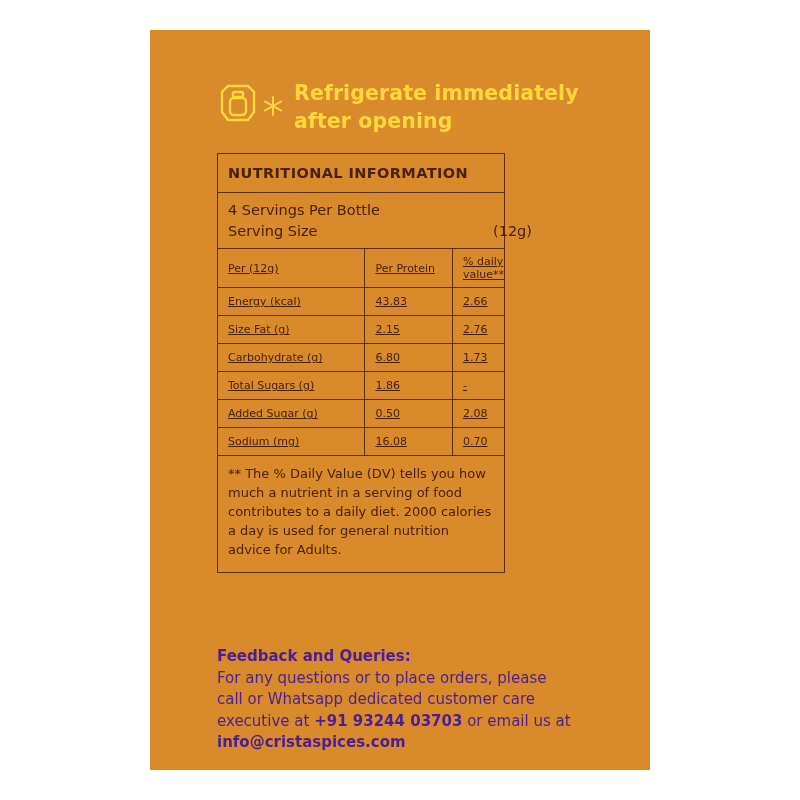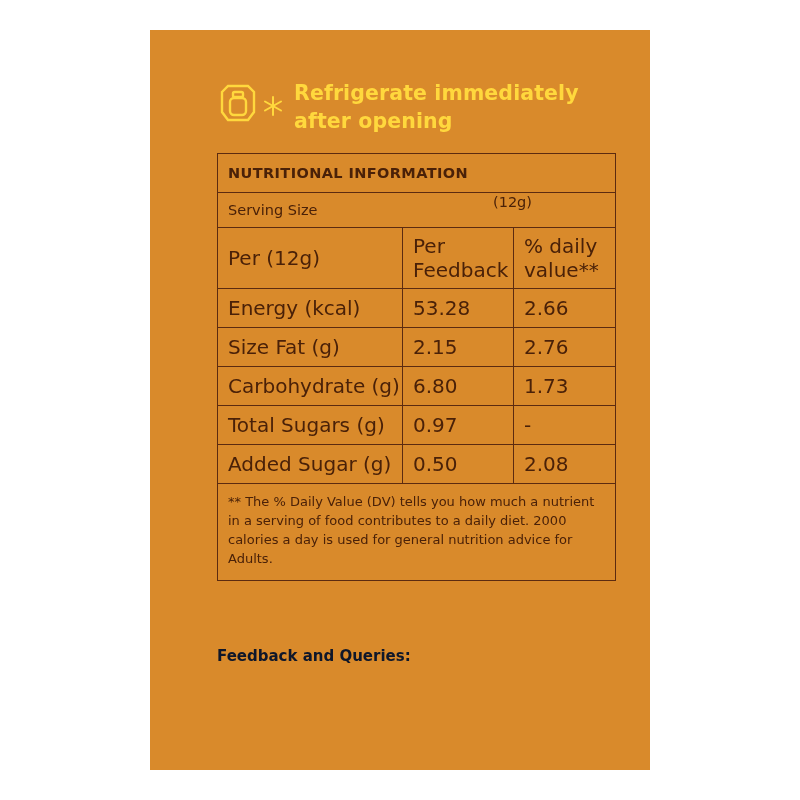--- a/index.html
+++ b/index.html
@@ -51,21 +51,21 @@
     letter-spacing: 0.1px;
     white-space: pre-line;
     padding-top: 2px;
   }
 
   
   .nut-box {
     position: absolute;
     left: 67px;
     top: 123px;
-    width: 399px;
+    width: 288px;
     border: 1.6px solid #5c2b10;
     box-sizing: border-box;
     color: #4a2108;
   }
   .nut-title {
     font-size: 14.5px;
     font-weight: bold;
     letter-spacing: 0.4px;
     padding: 11px 0 11px 10px;
     border-bottom: 1.6px solid #5c2b10;
@@ -73,28 +73,29 @@
   .serv-block {
     padding: 7px 0 6px 10px;
     border-bottom: 1.6px solid #5c2b10;
     position: relative;
     font-size: 14.5px;
     line-height: 1.45;
   }
   .serv-size-val {
     position: absolute;
     left: 275px;
-    bottom: 14px;
+    bottom: 6px;
     font-size: 14.5px;
   }
 
   table.nut {
     width: 100%;
     border-collapse: collapse;
-    font-size: 20px;
+    font-size: 11px;
+    text-decoration: underline;
   }
   table.nut td, table.nut th {
     text-align: left;
     font-weight: normal;
     vertical-align: middle;
   }
   table.nut thead td {
     padding: 6px 0 6px 10px;
     border-bottom: 1.6px solid #5c2b10;
     line-height: 1.2;
@@ -115,21 +116,21 @@
     font-size: 13px;
     line-height: 1.45;
   }
 
   
   .feedback {
     position: absolute;
     left: 67px;
     top: 617px;
     width: 375px;
-    color: #0f172a;
+    color: #4c1d95;
   }
   .feedback-title {
     font-size: 15px;
     font-weight: bold;
     margin-bottom: 3px;
   }
   .feedback-body {
     font-size: 15px;
     line-height: 1.42;
   }
@@ -162,61 +163,73 @@
       </span>
     </div>
     <div class="refrig-text">Refrigerate immediately
 after opening</div>
   </div>
 
   <div class="nut-box">
     <div class="nut-title">NUTRITIONAL INFORMATION</div>
 
     <div class="serv-block">
+      <div>4 Servings Per Bottle</div>
       <div>Serving Size</div>
       <div class="serv-size-val">(12g)</div>
     </div>
 
     <table class="nut">
       <thead>
         <tr>
           <td class="col-name">Per (12g)</td>
-          <td class="col-serv">Per Feedback</td>
+          <td class="col-serv">Per Protein</td>
           <td class="col-dv">% daily value**</td>
         </tr>
       </thead>
       <tbody>
         <tr>
           <td class="col-name">Energy (kcal)</td>
-          <td class="col-serv">53.28</td>
+          <td class="col-serv">43.83</td>
           <td class="col-dv">2.66</td>
         </tr>
         <tr>
           <td class="col-name">Size Fat (g)</td>
           <td class="col-serv">2.15</td>
           <td class="col-dv">2.76</td>
         </tr>
         <tr>
           <td class="col-name">Carbohydrate (g)</td>
           <td class="col-serv">6.80</td>
           <td class="col-dv">1.73</td>
         </tr>
         <tr>
           <td class="col-name">Total Sugars (g)</td>
-          <td class="col-serv">0.97</td>
+          <td class="col-serv">1.86</td>
           <td class="col-dv">-</td>
         </tr>
         <tr>
           <td class="col-name">Added Sugar (g)</td>
           <td class="col-serv">0.50</td>
           <td class="col-dv">2.08</td>
         </tr>
+        <tr>
+          <td class="col-name">Sodium (mg)</td>
+          <td class="col-serv">16.08</td>
+          <td class="col-dv">0.70</td>
+        </tr>
       </tbody>
     </table>
 
     <div class="dv-footnote">** The % Daily Value (DV) tells you how much a nutrient in a serving of food contributes to a daily diet. 2000 calories a day is used for general nutrition advice for Adults.</div>
   </div>
 
   <div class="feedback">
     <div class="feedback-title">Feedback and Queries:</div>
+    <div class="feedback-body">
+      <span>For any questions or to place orders, please</span><br>
+      <span>call or Whatsapp dedicated customer care</span><br>
+      <span>executive at </span><b>+91 93244 03703</b><span> or email us at</span><br>
+      <b>info@cristaspices.com</b>
+    </div>
   </div>
 
 </div>
 
 </body></html>

